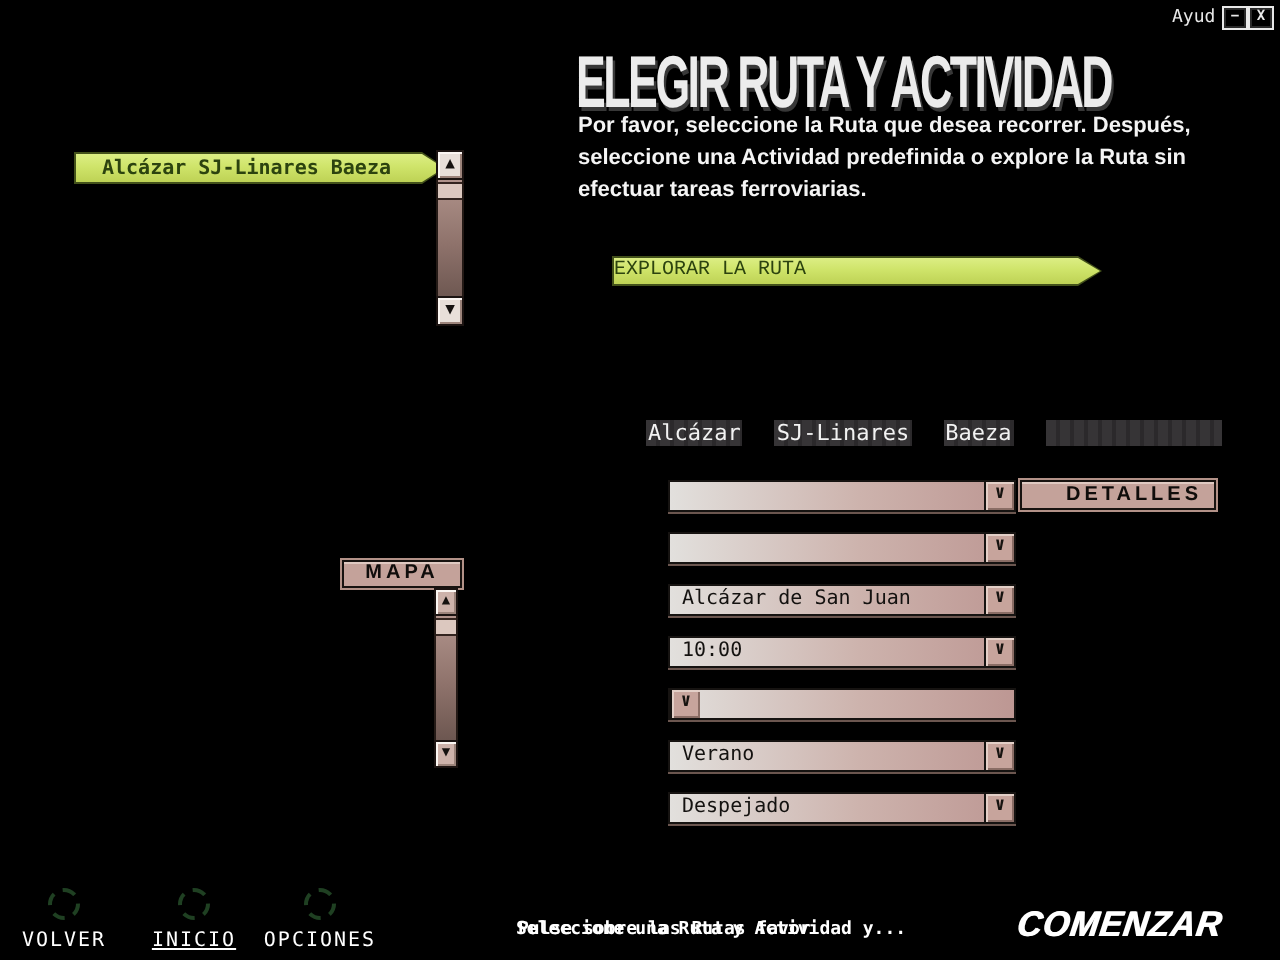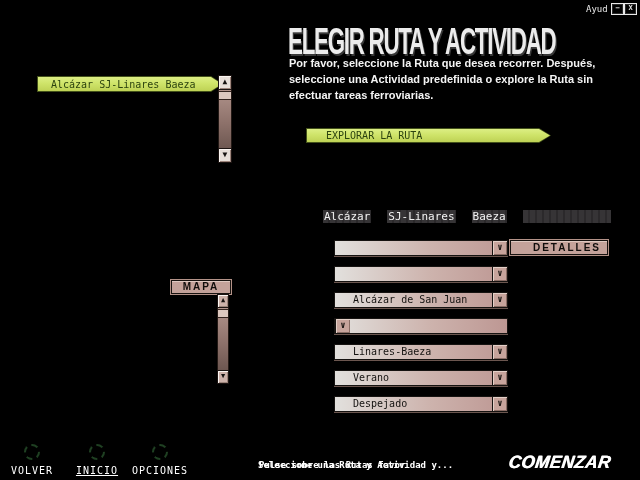--- a/index.html
+++ b/index.html
@@ -23,23 +23,23 @@
   
   .arrow-outer{position:absolute;
       clip-path:polygon(0 0,calc(100% - 12px) 0,100% 50%,calc(100% - 12px) 100%,0 100%);
       background:#43511a;}
   .arrow-inner{position:absolute;inset:1px;
       clip-path:polygon(0 0,calc(100% - 11px) 0,100% 50%,calc(100% - 11px) 100%,0 100%);
       background:linear-gradient(180deg,#dcee84 0%,#cfe46a 45%,#bed255 100%);
       display:flex;align-items:center;}
   .arrow-label{font:10px "DejaVu Sans Mono",monospace;color:#2c430f;white-space:nowrap;}
   .route-item{left:37px;top:76px;width:186px;height:16px;}
-  .route-item .arrow-label{padding-left:13px;}
+  .route-item .arrow-label{padding-left:13px;font-weight:bold;}
   .explore-btn{left:306px;top:128px;width:245px;height:15px;}
-  .explore-btn .arrow-label{padding-left:19px;}
+  .explore-btn .arrow-label{font-family:Liberation Mono, monospace;}
 
   
   .vscroll{position:absolute;}
   .vtrack{position:absolute;left:0;right:0;top:0;bottom:0;
           background:linear-gradient(180deg,#bfa199 0%,#8d716a 55%,#5d4a44 100%);
           border:1px solid #241a16;}
   .vbtn{position:absolute;left:0;right:0;height:13px;background:#e8dfd9;
         border:1px solid #1c1412;color:#161210;font-size:8px;line-height:11px;text-align:center;
         box-shadow:inset 1px 1px 0 #fbf6f2, inset -1px -1px 0 #9c847b;}
   .vbtn.up{top:0}.vbtn.down{bottom:0}
@@ -56,21 +56,21 @@
                font:11px "DejaVu Sans Mono",monospace;color:#f2f2f2;align-items:stretch;}
   .cellbg{background:repeating-linear-gradient(90deg,#363436 0 5px,#2b292b 5px 7px);
           padding:0 1px;line-height:13px;}
   .trail{width:86px;}
 
   
   .dd{position:absolute;left:334px;width:172px;height:14px;border:1px solid #161311;
       background:linear-gradient(90deg,#e2e0dd 0%,#cdb3ad 55%,#bd9793 100%);
       box-shadow:0 1px 0 #6b564f;display:flex;}
   .dd-value{flex:1;font:10px "DejaVu Sans Mono",monospace;color:#141210;line-height:13px;
-            padding-left:18px;overflow:hidden;white-space:nowrap;}
+            padding-left:6px;overflow:hidden;white-space:nowrap;}
   .dd-btn{width:14px;border-left:1px solid #161311;background:#c7a49c;color:#171310;
           font:bold 9px "DejaVu Sans Mono",monospace;line-height:12px;text-align:center;
           box-shadow:inset 1px 1px 0 #e3cfc7, inset -1px -1px 0 #8a6d65;}
   .dd1{top:240px}.dd2{top:266px}.dd3{top:292px}.dd4{top:318px}
   .dd5{top:344px}.dd6{top:370px}.dd7{top:396px}
 
   
   .push-btn{position:absolute;background:#c4a29a;border:1px solid #181310;
       box-shadow:0 0 0 1px #b39288, inset 0 1px 0 #dfc9c1;color:#100d0b;
       font:bold 10px "Liberation Sans",sans-serif;letter-spacing:2px;text-align:center;}
@@ -142,24 +142,24 @@
   </div>
   <div class="dd dd2">
     <div class="dd-value"></div>
     <div class="dd-btn">∨</div>
   </div>
   <div class="dd dd3">
     <div class="dd-value">Alcázar de San Juan</div>
     <div class="dd-btn">∨</div>
   </div>
   <div class="dd dd4">
+    <div class="dd-value">10:00</div>
     <div class="dd-btn">∨</div>
   </div>
   <div class="dd dd5">
-    <div class="dd-value">Linares-Baeza</div>
     <div class="dd-btn">∨</div>
   </div>
   <div class="dd dd6">
     <div class="dd-value">Verano</div>
     <div class="dd-btn">∨</div>
   </div>
   <div class="dd dd7">
     <div class="dd-value">Despejado</div>
     <div class="dd-btn">∨</div>
   </div>

